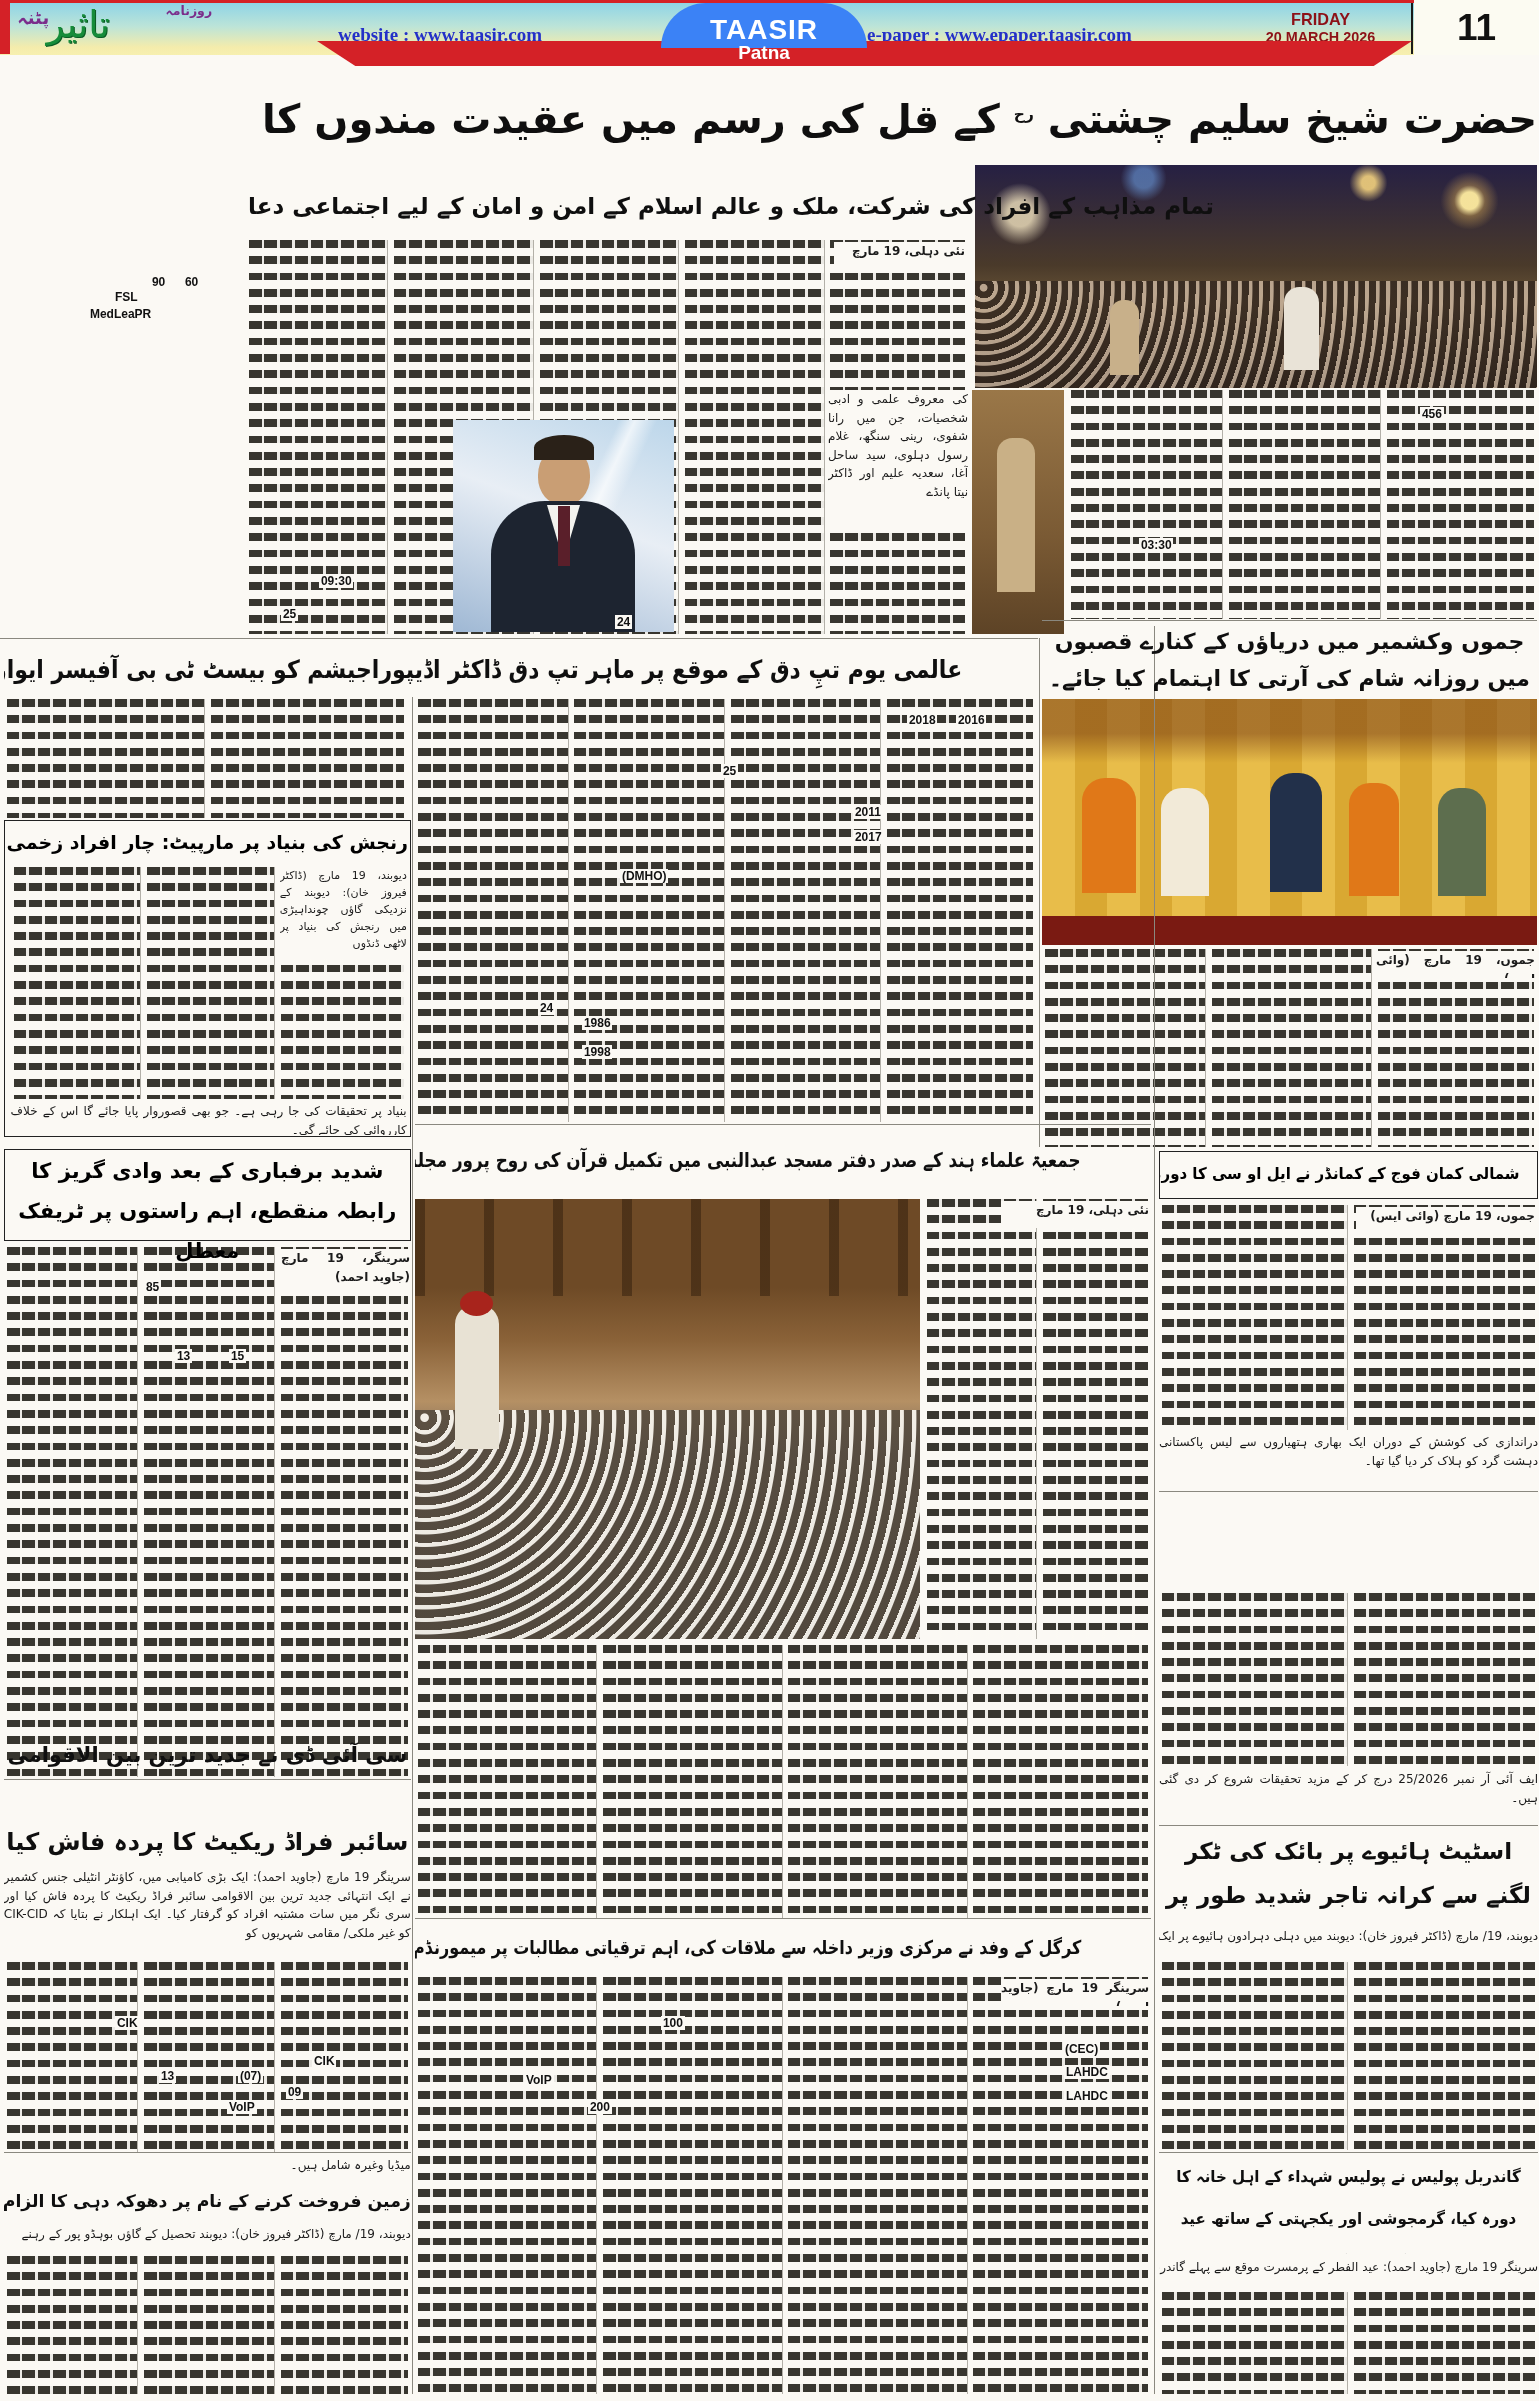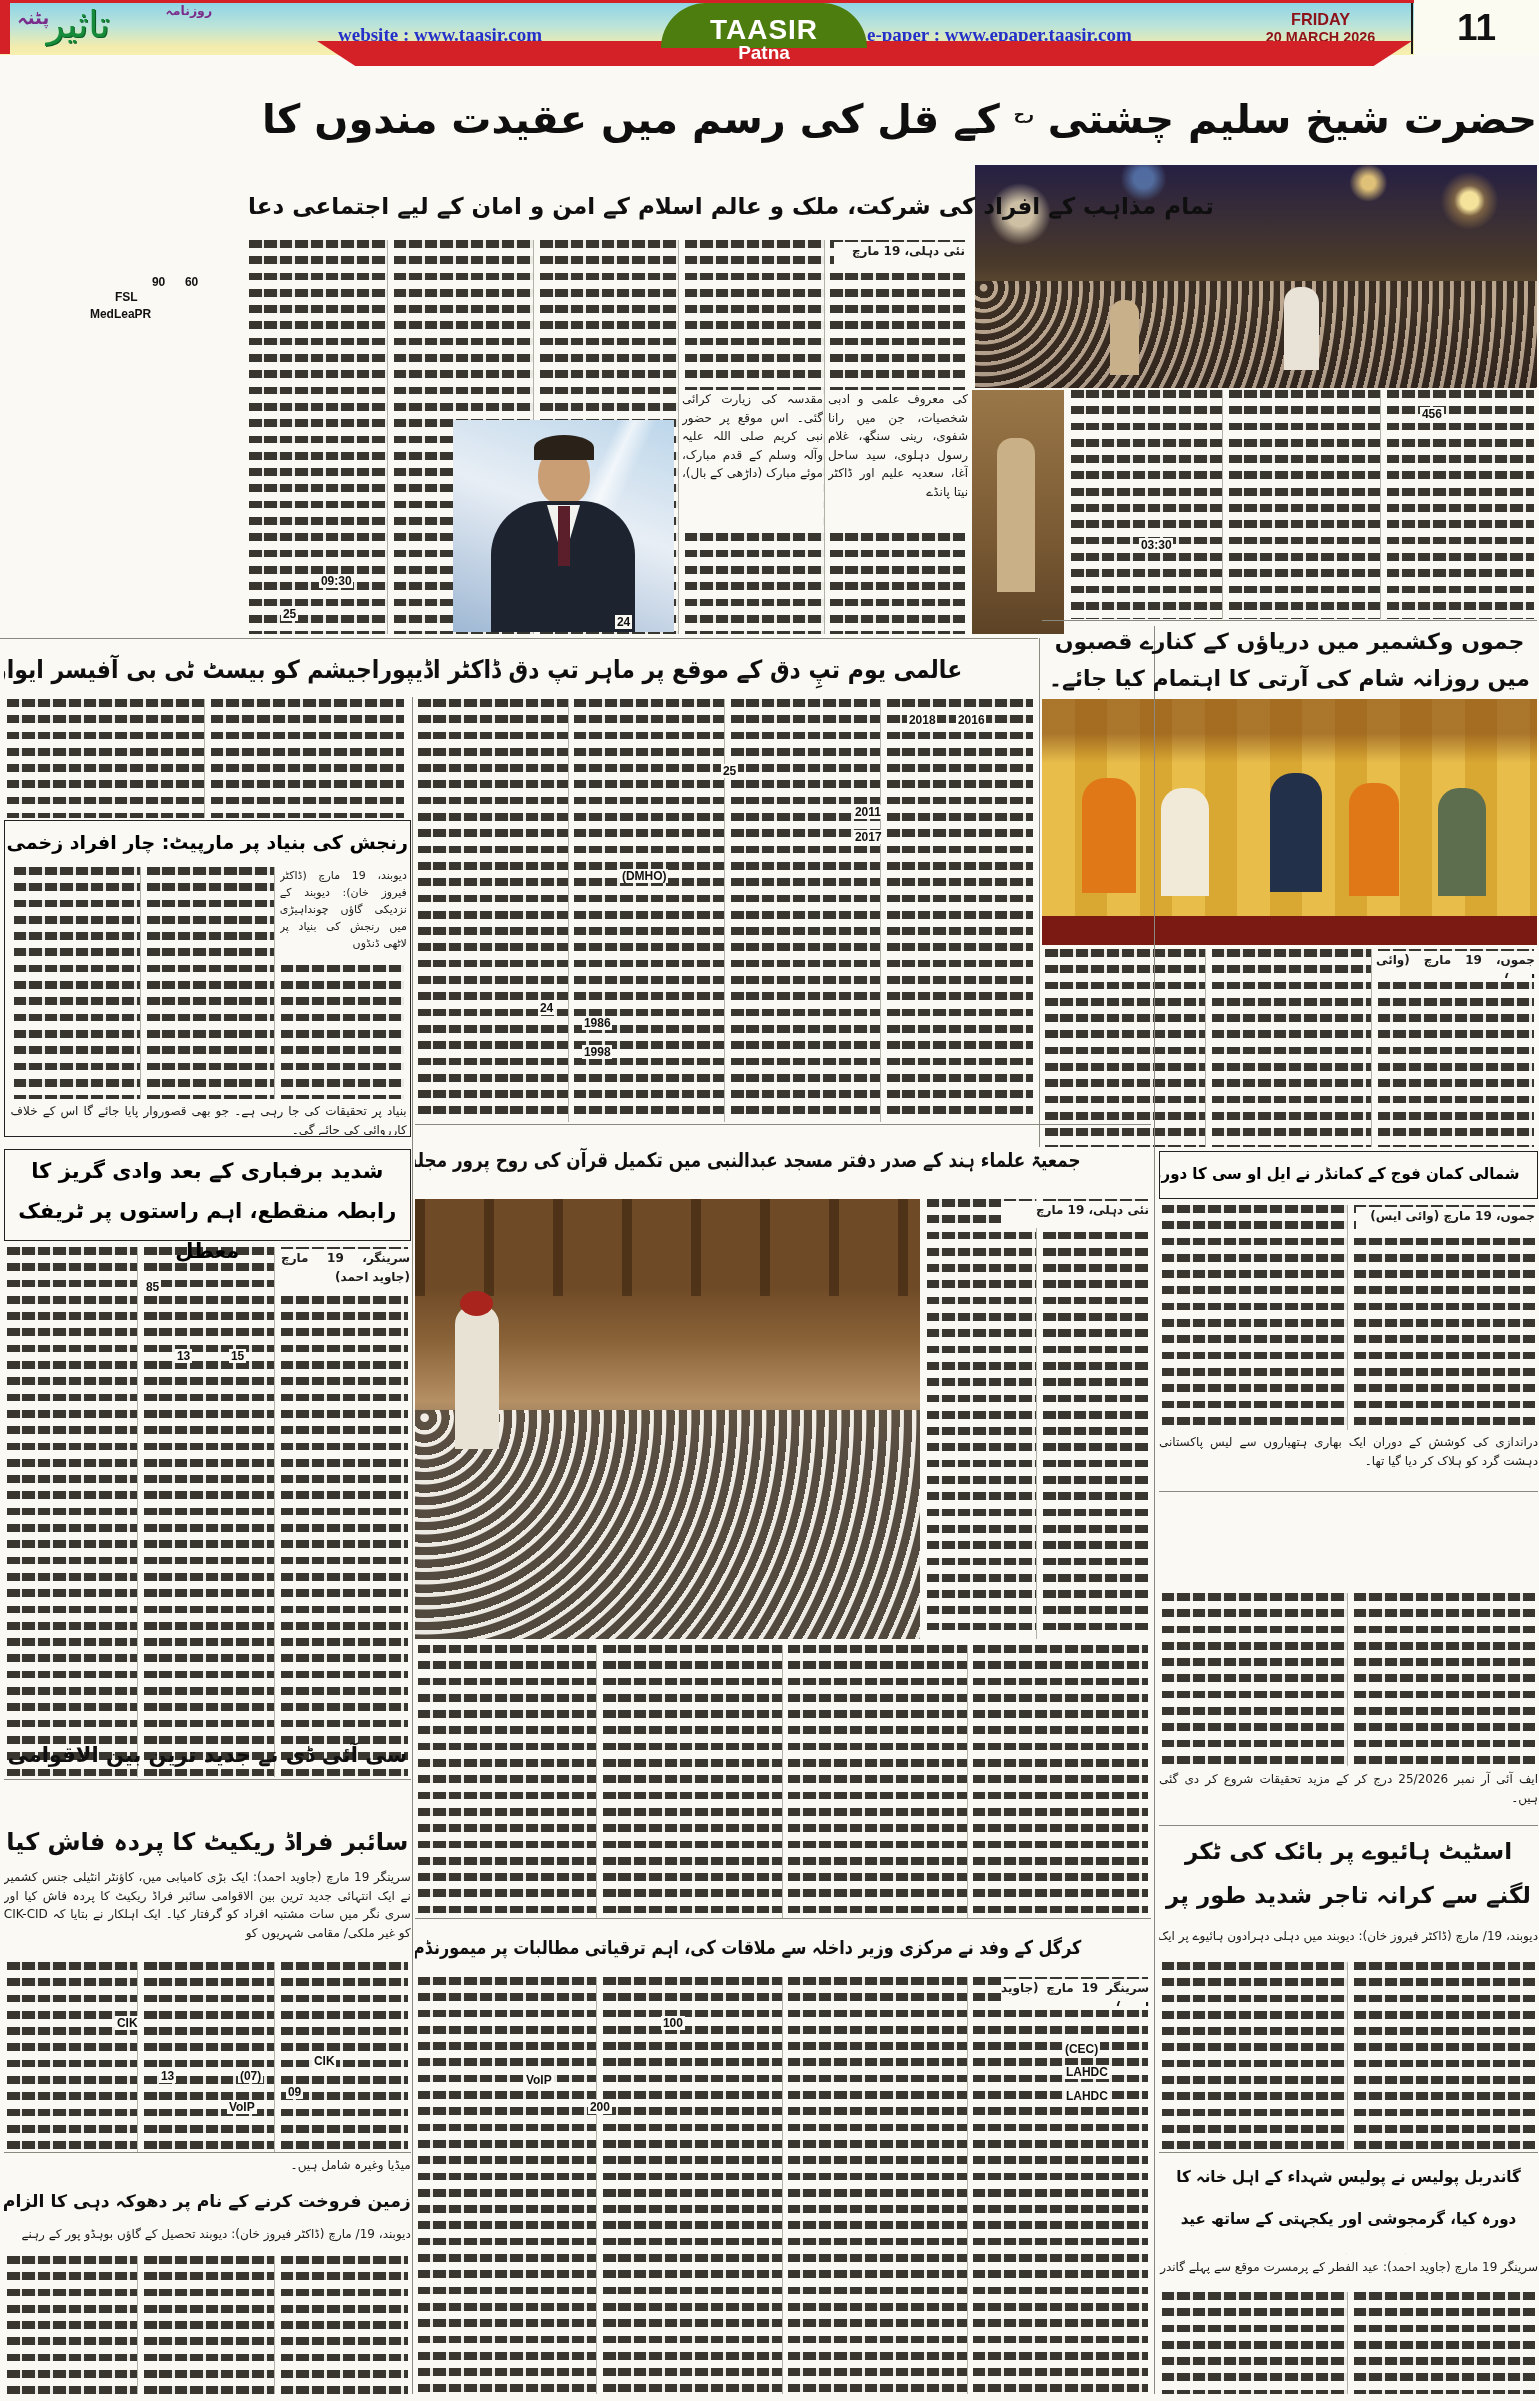--- a/index.html
+++ b/index.html
@@ -31,21 +31,21 @@
   .photo{position:absolute;z-index:2;overflow:hidden}
   .dl{font-size:12px}
   
   #hdr{position:absolute;left:0;top:0;width:1539px;height:55px;z-index:10;
        background:linear-gradient(180deg,#8fd4e6 0%,#bce4d8 45%,#f4ecac 85%,#f7f0b0 100%);
        border-top:3.8px solid #d42127}
   .mh-link{position:absolute;font-family:"Liberation Serif",serif;font-weight:bold;
            font-size:19px;color:#2430c8;z-index:11}
   .redband{position:absolute;left:317px;top:41px;width:1095px;height:25px;background:#d42127;z-index:11;
            clip-path:polygon(0 0,100% 0,96.5% 100%,3.5% 100%)}
-  .dome{position:absolute;left:661px;top:2.9px;width:206px;height:45px;background:#4d7c0f;z-index:12;
+  .dome{position:absolute;left:661px;top:2.9px;width:206px;height:45px;background:#3b82f6;z-index:12;
         border-radius:103px 103px 0 0;text-align:center}
   .dome span{color:#fff;font-family:"Liberation Sans",sans-serif;font-weight:bold;font-size:28px;
              letter-spacing:1px;line-height:54px}
   .patna{position:absolute;left:661px;top:42px;width:206px;text-align:center;z-index:13;color:#fff;
          font-family:"Liberation Sans",sans-serif;font-weight:bold;font-size:19px}
   .dateblk{position:absolute;left:1234px;top:6.7px;width:173px;text-align:center;z-index:11;
            color:#8d1117;font-family:"Liberation Sans",sans-serif;font-weight:bold}
   .pageno{position:absolute;left:1414px;top:0;width:125px;height:55px;background:#fcfbf2;z-index:11;
           text-align:center;font-family:"Liberation Sans",sans-serif;font-weight:bold;font-size:37px;
           line-height:55px;color:#111}
@@ -104,21 +104,20 @@
 
   <div class="cols" style="left:246px;top:240px;width:722px;height:394px">
     <div class="col"></div>
     <div class="col"></div>
     <div class="col"></div>
     <div class="col"></div>
     <div class="col"></div>
   </div>
   <div class="real dl" style="left:834px;top:242px;width:131px;height:25px;font-weight:bold">نئی دہلی، 19 مارچ</div>
   <div class="real" style="left:828px;top:390px;width:140px;height:136px">کی معروف علمی و ادبی شخصیات، جن میں رانا شفوی، رینی سنگھ، غلام رسول دہلوی، سید ساحل آغا، سعدیہ علیم اور ڈاکٹر نیتا پانڈے</div>
-  <div class="real" style="left:682px;top:390px;width:141px;height:136px">مقدسہ کی زیارت کرائی گئی۔ اس موقع پر حضور نبی کریم صلی اللہ علیہ وآلہ وسلم کے قدم مبارک، موئے مبارک (داڑھی کے بال)،</div>
 
   <div class="photo" style="left:453px;top:420px;width:221px;height:212px;
        background:linear-gradient(115deg, rgba(255,255,255,0) 52%, rgba(255,255,255,.7) 57%, rgba(255,255,255,0) 64%),
                   linear-gradient(200deg,#bcd6ea 0%,#e8eef5 45%,#9fb8d4 100%)">
     <div style="position:absolute;left:85px;top:25px;width:52px;height:60px;background:#c99e74;border-radius:50% 50% 46% 46%"></div>
     <div style="position:absolute;left:81px;top:15.4px;width:60px;height:25px;background:#2a2118;border-radius:50% 50% 0 0"></div>
     <div style="position:absolute;left:38px;top:81px;width:144px;height:132px;background:#1d2430;border-radius:54px 54px 0 0"></div>
     <div style="position:absolute;left:94px;top:85px;width:33px;height:56px;background:#f2f2ee;clip-path:polygon(0 0,100% 0,50% 100%)"></div>
     <div style="position:absolute;left:105px;top:86px;width:11.5px;height:60px;background:#5a1f2a"></div>
   </div>

